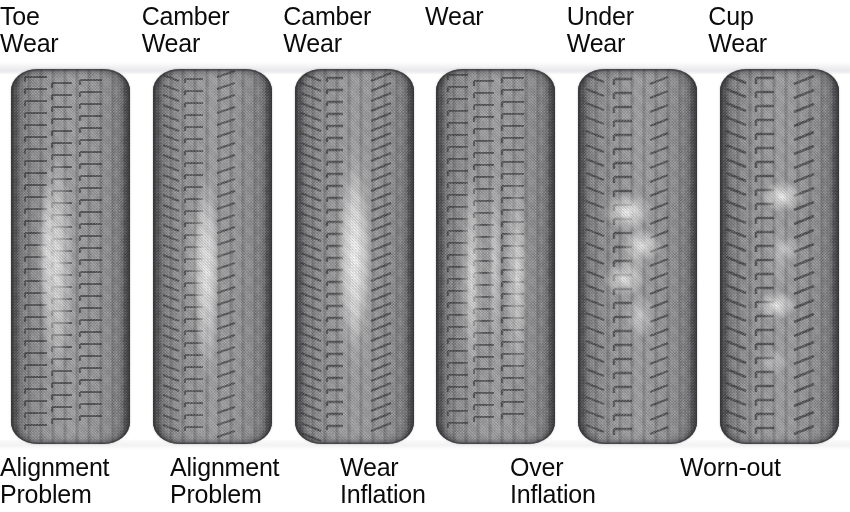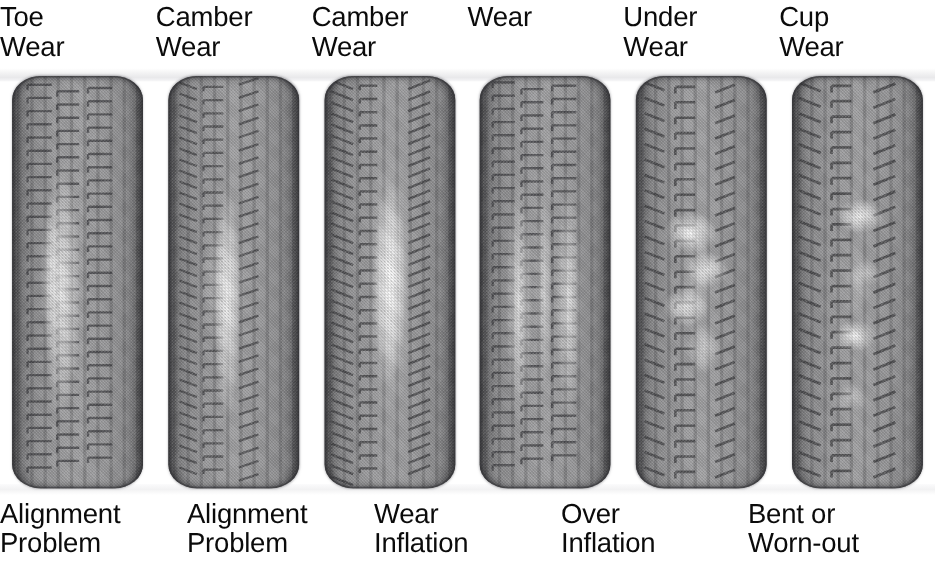--- a/index.html
+++ b/index.html
@@ -877,18 +877,17 @@
     </div>
     <div class="label-cell">
       <span class="l1">Wear</span>
       <span class="l2">Inflation</span>
     </div>
     <div class="label-cell">
       <span class="l1">Over</span>
       <span class="l2">Inflation</span>
     </div>
     <div class="label-cell">
-      <span class="l1">Bent or</span>
       <span class="l2">Worn-out</span>
     </div>
   </div>
 
 </div>
 
 </body></html>

